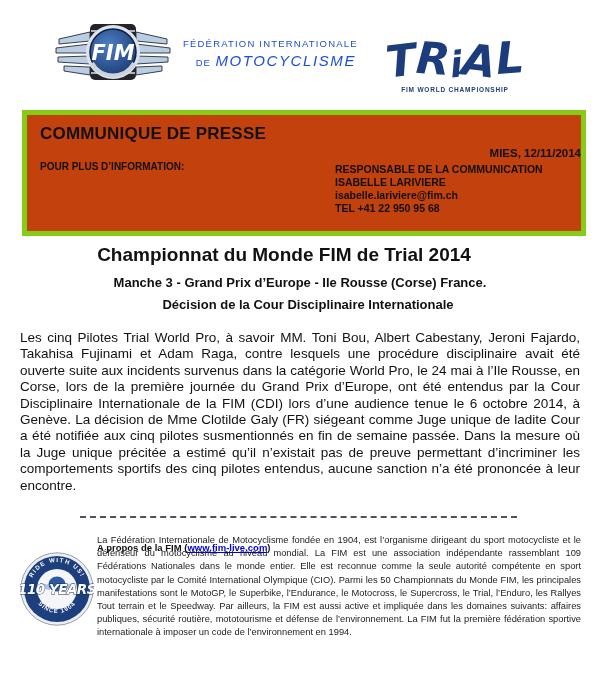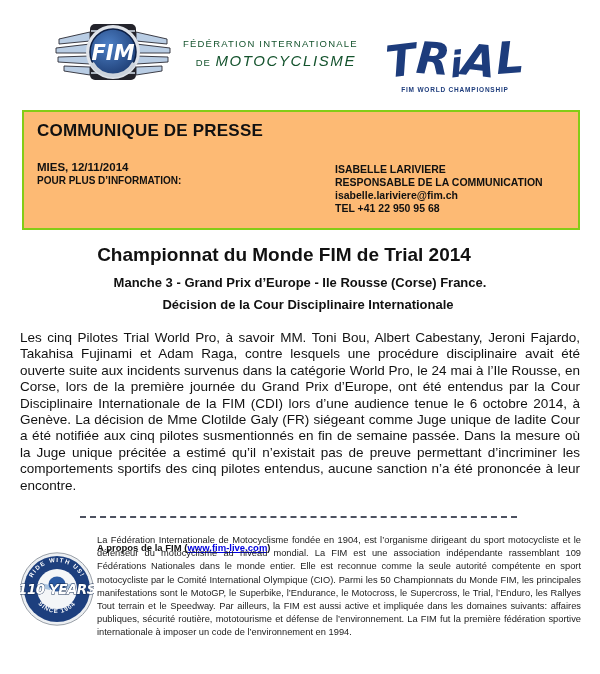--- a/index.html
+++ b/index.html
@@ -3,44 +3,44 @@
 <meta charset="utf-8">
 <style>
   html,body { margin:0; padding:0; background:#ffffff; }
   .page {
     position:relative; width:600px; height:674px; background:#fff; overflow:hidden;
     font-family:"Liberation Sans","DejaVu Sans",sans-serif; color:#111;
   }
 
   
   .fim-logo { position:absolute; left:54px; top:23px; }
-  .org-name { position:absolute; left:183px; top:38px; width:173px; text-align:right; color:#14532d; }
+  .org-name { position:absolute; left:183px; top:38px; width:173px; text-align:right; color:#1d4ed8; }
   .org-line1 { font-size:9.5px; letter-spacing:1.2px; white-space:nowrap; }
   .org-line2 { margin-top:3px; white-space:nowrap; }
   .org-line2 .small { font-size:9.5px; letter-spacing:1px;text-align:right; }
   .org-line2 .big { font-size:15px; letter-spacing:1.6px;font-style:italic; }
 
   .trial-logo { position:absolute; left:385px; top:12px; width:140px; text-align:center; }
   .trial-word { display:flex; justify-content:center; align-items:flex-end; height:70px; }
   .trial-word .tl {
     display:inline-block; font-family:"DejaVu Sans",sans-serif; font-weight:bold; font-style:italic;
     color:#1d3c7c; font-size:44px; line-height:0.95;
   }
   .trial-word .tl0 { transform:rotate(-7deg); }
   .trial-word .tl1 { transform:rotate(4deg) translateY(-2px); }
   .trial-word .tl2 { font-size:36px; transform:rotate(-6deg); }
   .trial-word .tl3 { transform:rotate(6deg); }
   .trial-word .tl4 { transform:rotate(-4deg) translateY(-3px); }
   .trial-sub { margin-top:4px; font-size:6.5px; font-weight:bold; letter-spacing:0.8px; color:#1d3c7c; }
 
   
-  .press-box { position:absolute; left:22px; top:110px; width:554px; height:116px; border:2px solid #84cc16; background:#fdba74; }
+  .press-box { position:absolute; left:22px; top:110px; width:554px; height:116px; border:5px solid #84cc16; background:#c2410c; }
   .press-inner { padding:9px 0 0 13px; }
   .press-title { font-size:17px; font-weight:bold; letter-spacing:0.2px; }
-  .press-date { margin-top:20px; font-size:11.5px; font-weight:bold; }
+  .press-date { margin-top:3px; font-size:11.5px; font-weight:bold;text-align:right; }
   .press-info { margin-top:2px; font-size:10px; font-weight:bold; }
   .contact { position:absolute; left:335px; top:163px; font-size:10.5px; font-weight:bold; line-height:13px; }
 
   
   .rel-title { position:absolute; left:0; top:244px; width:568px; text-align:center; font-size:19px; font-weight:bold; }
   .rel-sub1  { position:absolute; left:0; top:275px; width:600px; text-align:center; font-size:13px; font-weight:bold; }
   .rel-sub2  { position:absolute; left:8px; top:297px; width:600px; text-align:center; font-size:13px; font-weight:bold; }
 
   
   .body-text {
@@ -124,22 +124,22 @@
   </div>
 
   <div class="press-box">
     <div class="press-inner">
       <div class="press-title">COMMUNIQUE DE PRESSE</div>
       <div class="press-date">MIES, 12/11/2014</div>
       <div class="press-info">POUR PLUS D’INFORMATION:</div>
     </div>
   </div>
   <div class="contact">
+    <div>RESPONSABLE DE LA COMMUNICATION</div>
     <div>ISABELLE LARIVIERE</div>
-    <div>RESPONSABLE DE LA COMMUNICATION</div>
     <div>isabelle.lariviere@fim.ch</div>
     <div>TEL +41 22 950 95 68</div>
   </div>
 
   <div class="rel-title">Championnat du Monde FIM de Trial 2014</div>
   <div class="rel-sub1">Manche 3 - Grand Prix d’Europe - Ile Rousse (Corse) France.</div>
   <div class="rel-sub2">Décision de la Cour Disciplinaire Internationale</div>
 
   <div class="body-text">Les cinq Pilotes Trial World Pro, à savoir MM. Toni Bou, Albert Cabestany, Jeroni Fajardo, Takahisa Fujinami et Adam Raga, contre lesquels une procédure disciplinaire avait été ouverte suite aux incidents survenus dans la catégorie World Pro, le 24 mai à l’Ile Rousse, en Corse, lors de la première journée du Grand Prix d’Europe, ont été entendus par la Cour Disciplinaire Internationale de la FIM (CDI) lors d’une audience tenue le 6 octobre 2014, à Genève. La décision de Mme Clotilde Galy (FR) siégeant comme Juge unique de ladite Cour a été notifiée aux cinq pilotes susmentionnés en fin de semaine passée. Dans la mesure où la Juge unique précitée a estimé qu’il n’existait pas de preuve permettant d’incriminer les comportements sportifs des cinq pilotes entendus, aucune sanction n’a été prononcée à leur encontre.</div>
 

